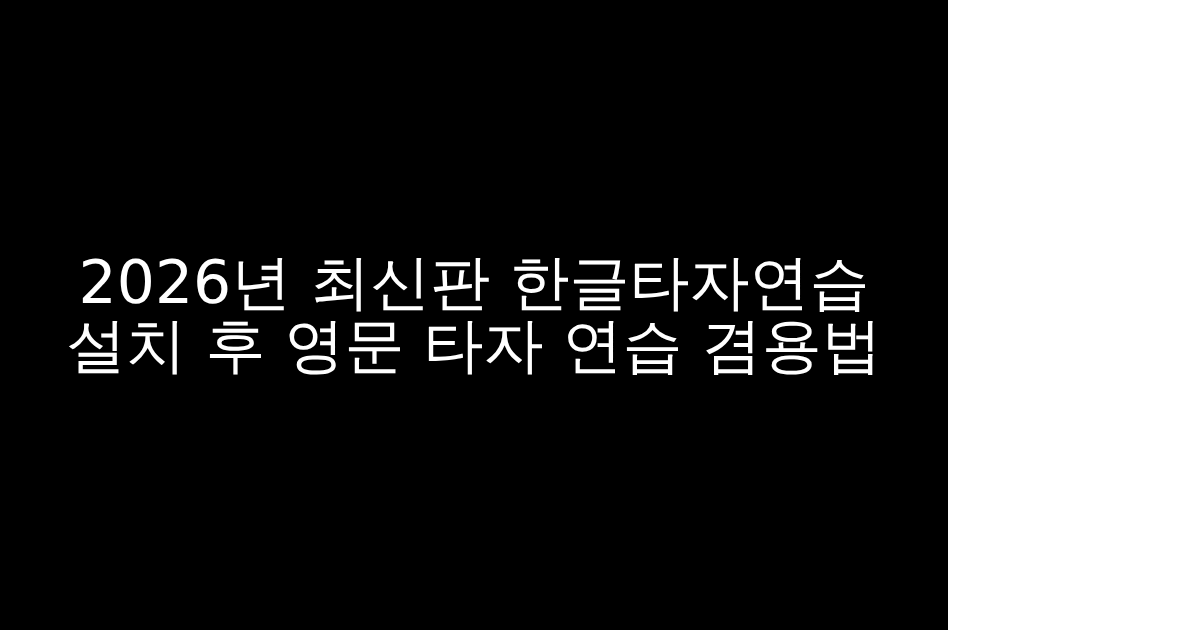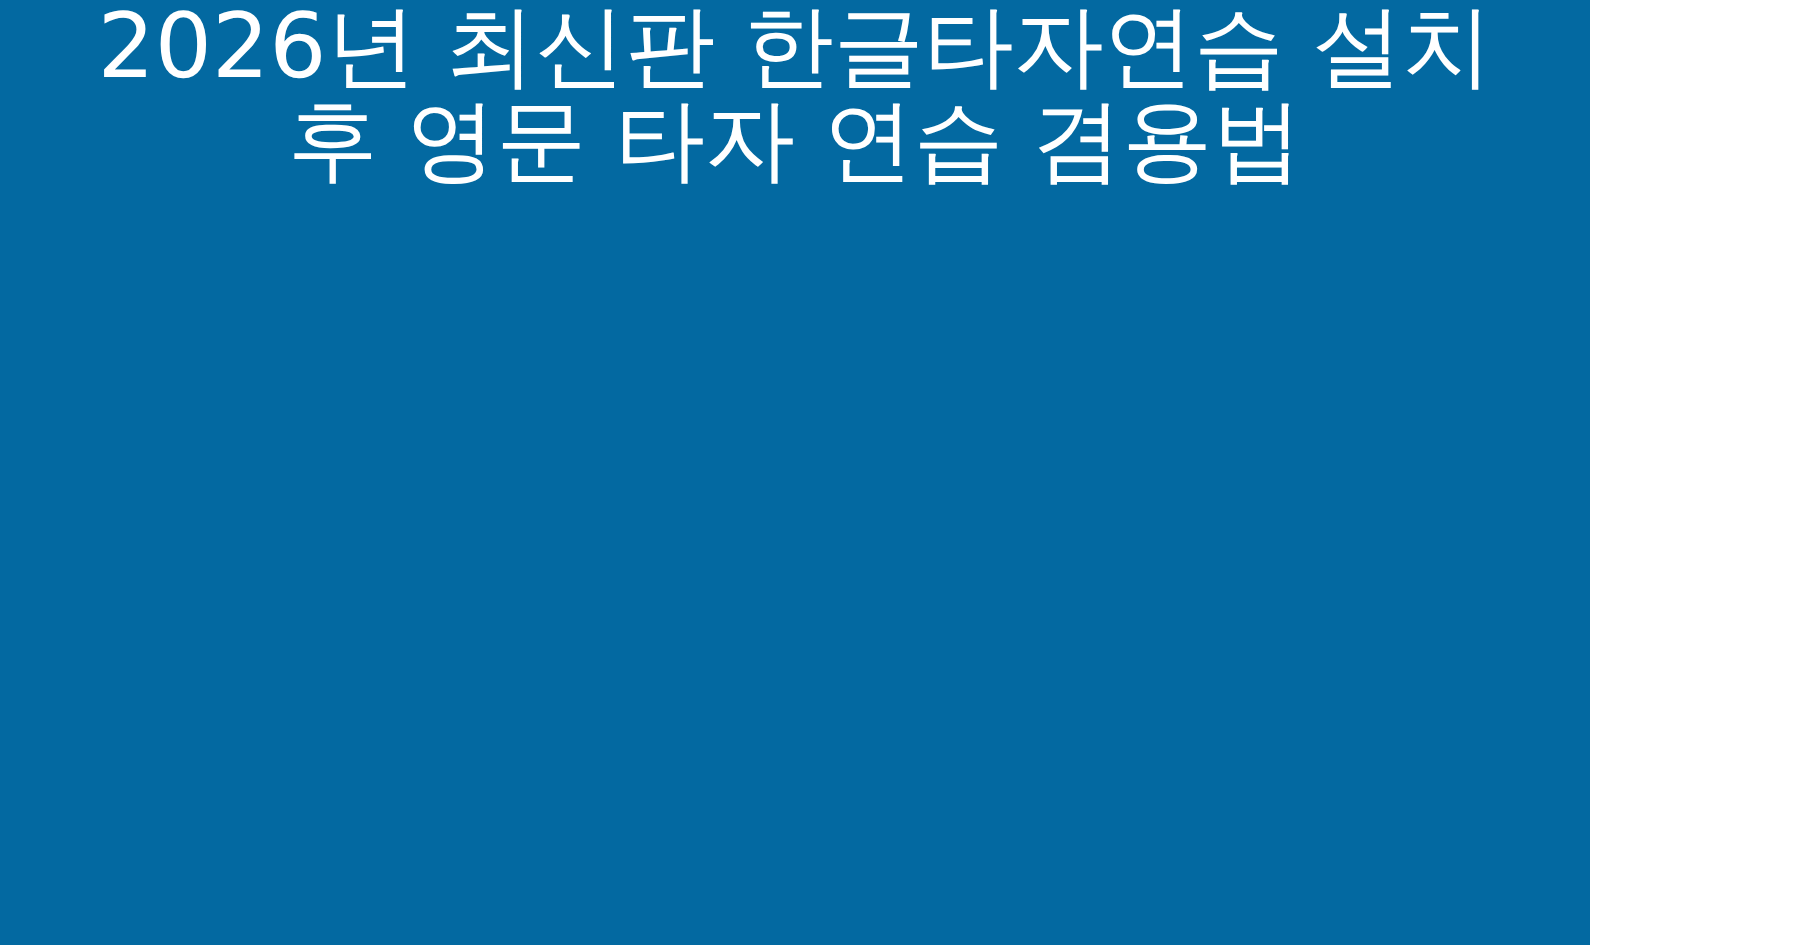--- a/index.html
+++ b/index.html
@@ -10,26 +10,26 @@
 
   body {
     width: 1200px;
     height: 630px;
     overflow: hidden;
     font-family: "DejaVu Sans", "Liberation Sans", sans-serif;
   }
 
   #og-card {
     position: relative;
-    width: 1060px;
+    width: 948px;
     height: 630px;
     box-sizing: border-box;
-    background-color: #0369a1;
+    background-color: #000000;
     display: flex;
-    align-items: flex-start;
+    align-items: center;
     justify-content: center;
   }
 
   #title-block {
     width: 1000px;
     padding: 0 10px;
     box-sizing: border-box;
     text-align: center;
   }
 

